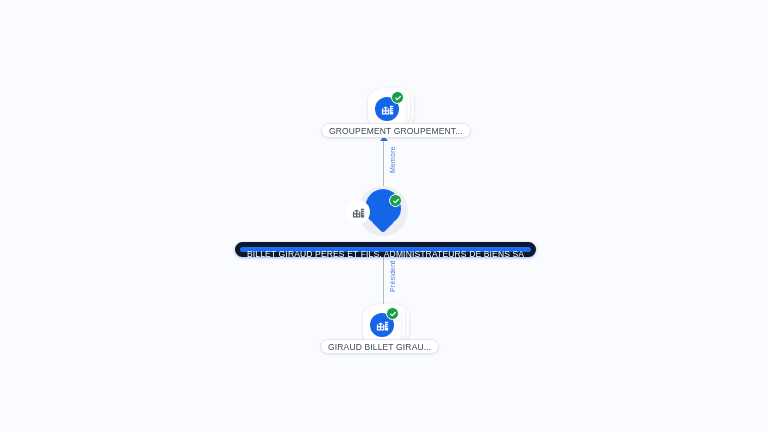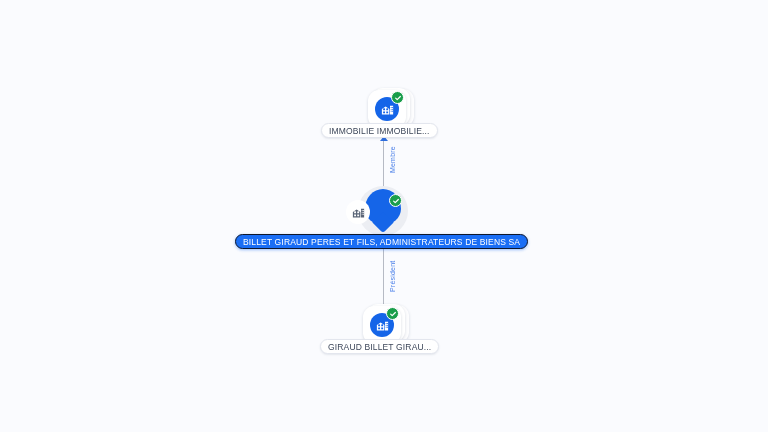--- a/index.html
+++ b/index.html
@@ -98,22 +98,23 @@
   }
   .label.plain{
     background:#ffffff;
     color:#3c4659;
     border:1px solid #e3e6ee;
     box-shadow:0 1px 2px rgba(40,55,90,.10);
   }
   .label.selected{
     background:#1a6ef5;
     color:#ffffff;
-    border:1px solid #0f172a;
+    border:5px solid #0f172a;
     box-shadow:0 1px 3px rgba(26,110,245,.45);
+    margin-top:8px;
   }
 </style>
 </head>
 <body style="background: rgb(250, 251, 254);">
 
 <div id="canvas">
 
   <div class="edge-line" style="left:383px;top:136px;height:53px;"></div>
   <div class="edge-arrow" style="left:379.5px;top:136px;"></div>
   <div class="edge-label" style="left:389px;top:173px;">Membre</div>
@@ -138,21 +139,21 @@
           <rect x="19.2" y="14" width="1.3" height="1.6" fill="#1565e8"></rect>
         </svg>
       </div>
       <div class="badge" style="left:23px;top:3px;">
         <svg width="8" height="8" viewBox="0 0 24 24" aria-hidden="true">
           <path fill="none" stroke="#ffffff" stroke-width="3.6" stroke-linecap="round" stroke-linejoin="round" d="M5 12.5l4.6 4.6L19 7.4"></path>
         </svg>
       </div>
     </div>
   </div>
-  <div class="label plain" style="left:321px;top:123px;">IMMOBILIE IMMOBILIE...</div>
+  <div class="label plain" style="left:321px;top:123px;">GROUPEMENT GROUPEMENT...</div>
 
   <div class="node" style="left:358px;top:186px;">
     <div class="halo"></div>
     <div class="pin"></div>
     <div class="pin-inner">
       <svg width="15" height="15" viewBox="0 0 24 24" aria-hidden="true">
         <path fill="#5a6577" d="M3 20V11l6-4 6 4v9H3zm2-2h3v-3H5v3zm5 0h3v-3h-3v3zM5 13h3v-2.4L6.5 9.5 5 10.6V13zm5 0h3v-2.4L11.5 9.5 10 10.6V13z"></path>
         <rect x="16" y="6" width="5" height="14" fill="#5a6577"></rect>
         <rect x="17.2" y="8" width="1.3" height="1.6" fill="#ffffff"></rect>
         <rect x="19.2" y="8" width="1.3" height="1.6" fill="#ffffff"></rect>

